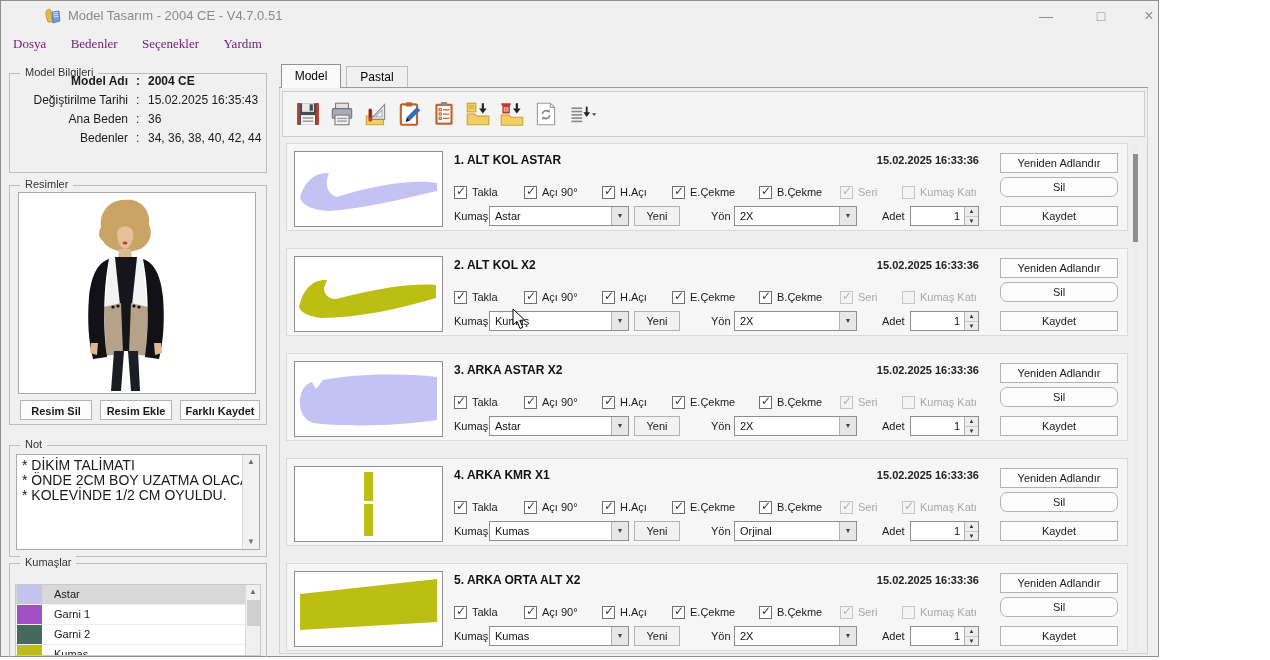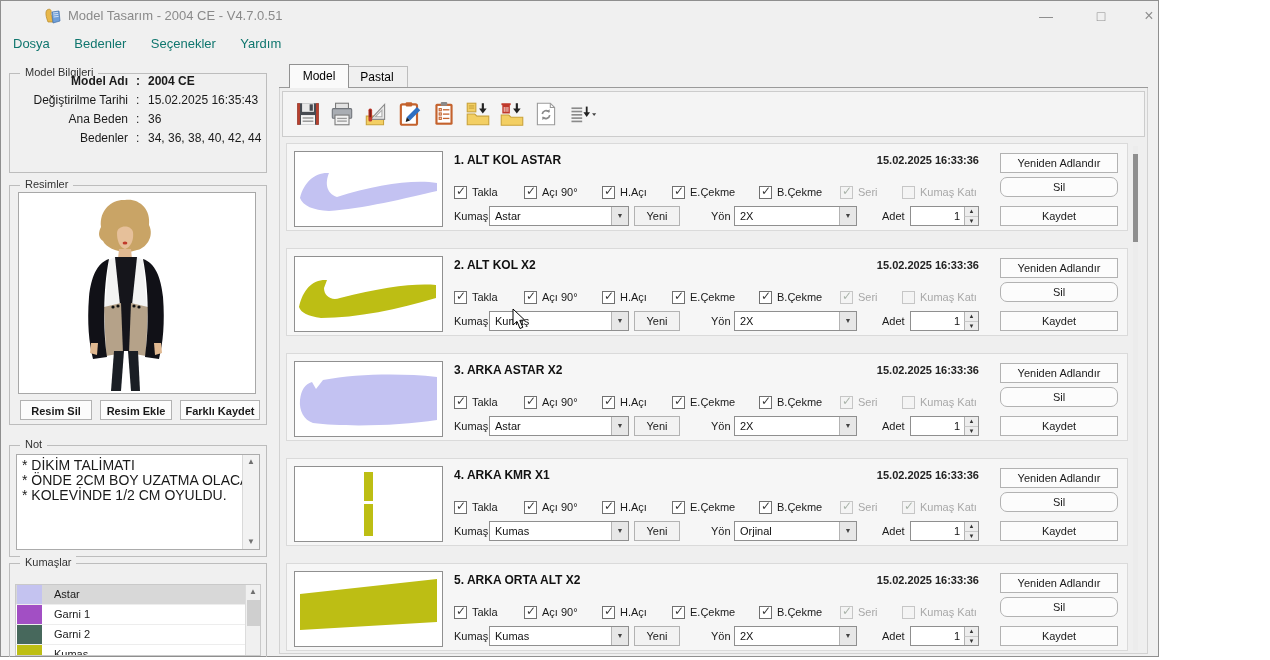--- a/index.html
+++ b/index.html
@@ -8,21 +8,21 @@
 
   
   .titlebar { position:absolute; left:17px; top:0; width:100%; height:30px; }
   .app-icon { position:absolute; left:26px; top:6px; width:18px; height:18px; }
   .title-text { position:absolute; left:50px; top:0; line-height:30px; font-size:13px; color:#8a8a8a; }
   .wb { position:absolute; top:0; width:46px; height:30px; text-align:center; line-height:30px; color:#8f8f8f; font-size:14px; }
   .wb-min { left:1005px; } .wb-max { left:1060px; } .wb-close { left:1108px; font-size:16px; }
 
   
   .menubar { position:absolute; left:2px; top:32px; height:24px; }
-  .menu-item { display:inline-block; padding:3px 10px; font-size:13px; color:#0f766e; }
+  .menu-item { display:inline-block; padding:3px 10px; font-size:13px; color:#701a75;font-family:Liberation Serif, serif; }
 
   
   .group { position:absolute; border:1px solid #bdbdbd; }
   .group-label { position:absolute; top:-8px; left:10px; background:#f0f0f0; padding:0 5px; font-size:11px; color:#333; }
 
   .model-info { left:8px; top:72px; width:258px; height:100px; }
   .mi-row { position:relative; height:19px; margin-top:0; font-size:12px; color:#1a1a1a; }
   .mi-row:first-child { margin-top:10px; }
   .mi-label { position:absolute; left:0; width:118px; text-align:right; }
   .mi-colon { position:absolute; left:126px; }
@@ -47,21 +47,21 @@
   .fab-list { position:absolute; left:5px; top:20px; width:246px; height:72px; background:#fff; border:1px solid #c9c9c9; overflow:hidden; }
   .fab-row { position:relative; height:20px; border-bottom:1px solid #ededed; background:#fff; }
   .fab-row.selected { background:#d8d8d8; }
   .fab-swatch { position:absolute; left:1px; top:0px; width:25px; height:19px; }
   .fab-name { position:absolute; left:38px; top:3px; font-size:11px; color:#1a1a1a; }
   .fab-scroll { position:absolute; right:0; top:0; bottom:0; width:15px; background:#f0f0f0; border-left:1px solid #dcdcdc; }
   .fab-thumb { position:absolute; left:1px; top:15px; width:13px; height:26px; background:#cfcfcf; }
 
   
   .tab { position:absolute; font-size:12px; text-align:center; }
-  .tab-model { left:288px; top:63px; width:60px; height:24px; line-height:23px; background:#fafafa; border:1px solid #919191; border-bottom:none; z-index:3; }
+  .tab-model { left:280px; top:63px; width:60px; height:24px; line-height:23px; background:#fafafa; border:1px solid #919191; border-bottom:none; z-index:3; }
   .tab-pastal { left:345px; top:65px; width:62px; height:22px; line-height:21px; background:#f0f0f0; border:1px solid #bdbdbd; border-bottom:none; z-index:1; }
   .tab-underline { position:absolute; left:278px; top:86px; width:869px; height:1px; background:#9a9a9a; z-index:2; }
   .right-frame { position:absolute; left:278px; top:87px; width:869px; height:566px; background:#efefef; border:1px solid #d2d2d2; border-top:none; }
 
   .toolbar { position:absolute; left:281px; top:90px; width:863px; height:46px; background:#f4f4f4; border:1px solid #cccccc; }
   .tool { position:absolute; top:7px; width:30px; height:32px; }
   .tool svg { width:28px; height:28px; display:block; margin:1px auto; }
 
   
   .card { position:absolute; left:285px; width:842px; height:88px; background:#f6f6f6; border:1px solid #dadada; }

